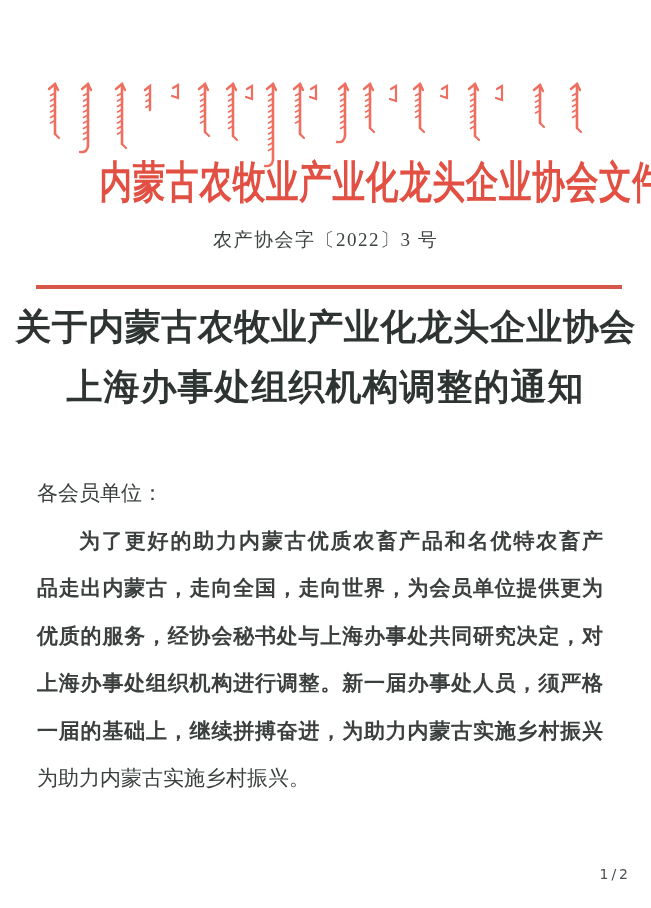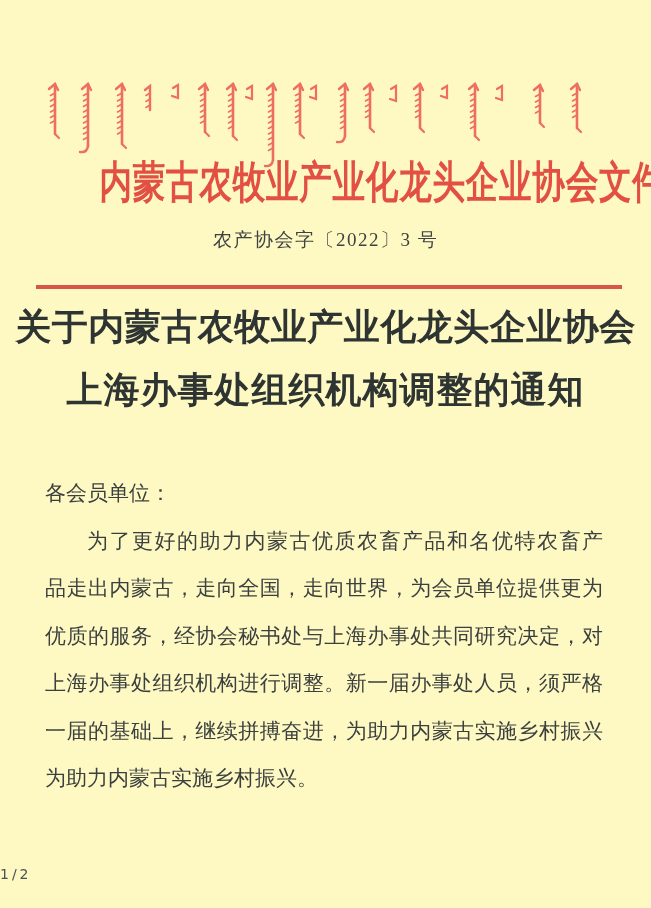--- a/index.html
+++ b/index.html
@@ -38,50 +38,50 @@
   .red-rule{
     position:absolute;left:36px;top:285px;width:586px;height:4px;
   }
   
   .doc-title{
     position:absolute;left:0;top:308px;width:651px;
     text-align:center;color:#2e3432;font-weight:bold;
   }
   .doc-title .t-line{font-size:36px;line-height:38px;}
   .doc-title .t1{letter-spacing:0.5px;margin-bottom:25px;}
-  .doc-title .t2{letter-spacing:1px;}
+  .doc-title .t2{letter-spacing:1px;font-family:Liberation Mono, monospace;}
   
   .body-block{
     position:absolute;left:37px;top:472px;width:566px;
     color:#3b403f;font-size:21px;
   }
   .body-line{
     height:47.5px;line-height:30px;padding-top:6px;
     box-sizing:border-box;
     text-align:left;
-    margin-left:8px;
   }
   .body-line.justify{
     text-align:justify;
     text-align-last:justify;
+    font-weight:bold;
     -moz-text-align-last:justify;
   }
   .body-line.indent{padding-left:42px;}
   
   .page-number{
     position:absolute;left:0;top:866px;width:631px;
-    text-align:left;
+    text-align:right;
     font-family:"DejaVu Sans", sans-serif;
     font-size:14px;color:#4b5054;letter-spacing:3px;
   }
 </style>
 </head>
 <body>
 
-<div class="page" style="background: #fef9c3;">
+<div class="page" style="background: #ffffff;">
 
   <svg class="mongolian" id="mongolian-svg" viewBox="0 0 651 95" xmlns="http://www.w3.org/2000/svg">
       <path d="M 49 9 L 55 4 L 58 10" stroke="#ee6e60" stroke-width="2.4" fill="none" stroke-linecap="round"></path>
       <path d="M 55 4 V 54" stroke="#ee6e60" stroke-width="2.6" fill="none" stroke-linecap="round"></path>
       <path d="M 55 13 L 50.5 15.5" stroke="#ee6e60" stroke-width="1.6" fill="none" stroke-linecap="round"></path>
       <path d="M 55 18.5 L 50.5 21" stroke="#ee6e60" stroke-width="1.6" fill="none" stroke-linecap="round"></path>
       <path d="M 55 24 L 50.5 26.5" stroke="#ee6e60" stroke-width="1.6" fill="none" stroke-linecap="round"></path>
       <path d="M 55 29.5 L 50.5 32" stroke="#ee6e60" stroke-width="1.6" fill="none" stroke-linecap="round"></path>
       <path d="M 55 35 L 50.5 37.5" stroke="#ee6e60" stroke-width="1.6" fill="none" stroke-linecap="round"></path>
       <path d="M 55 40.5 L 50.5 43" stroke="#ee6e60" stroke-width="1.6" fill="none" stroke-linecap="round"></path>

